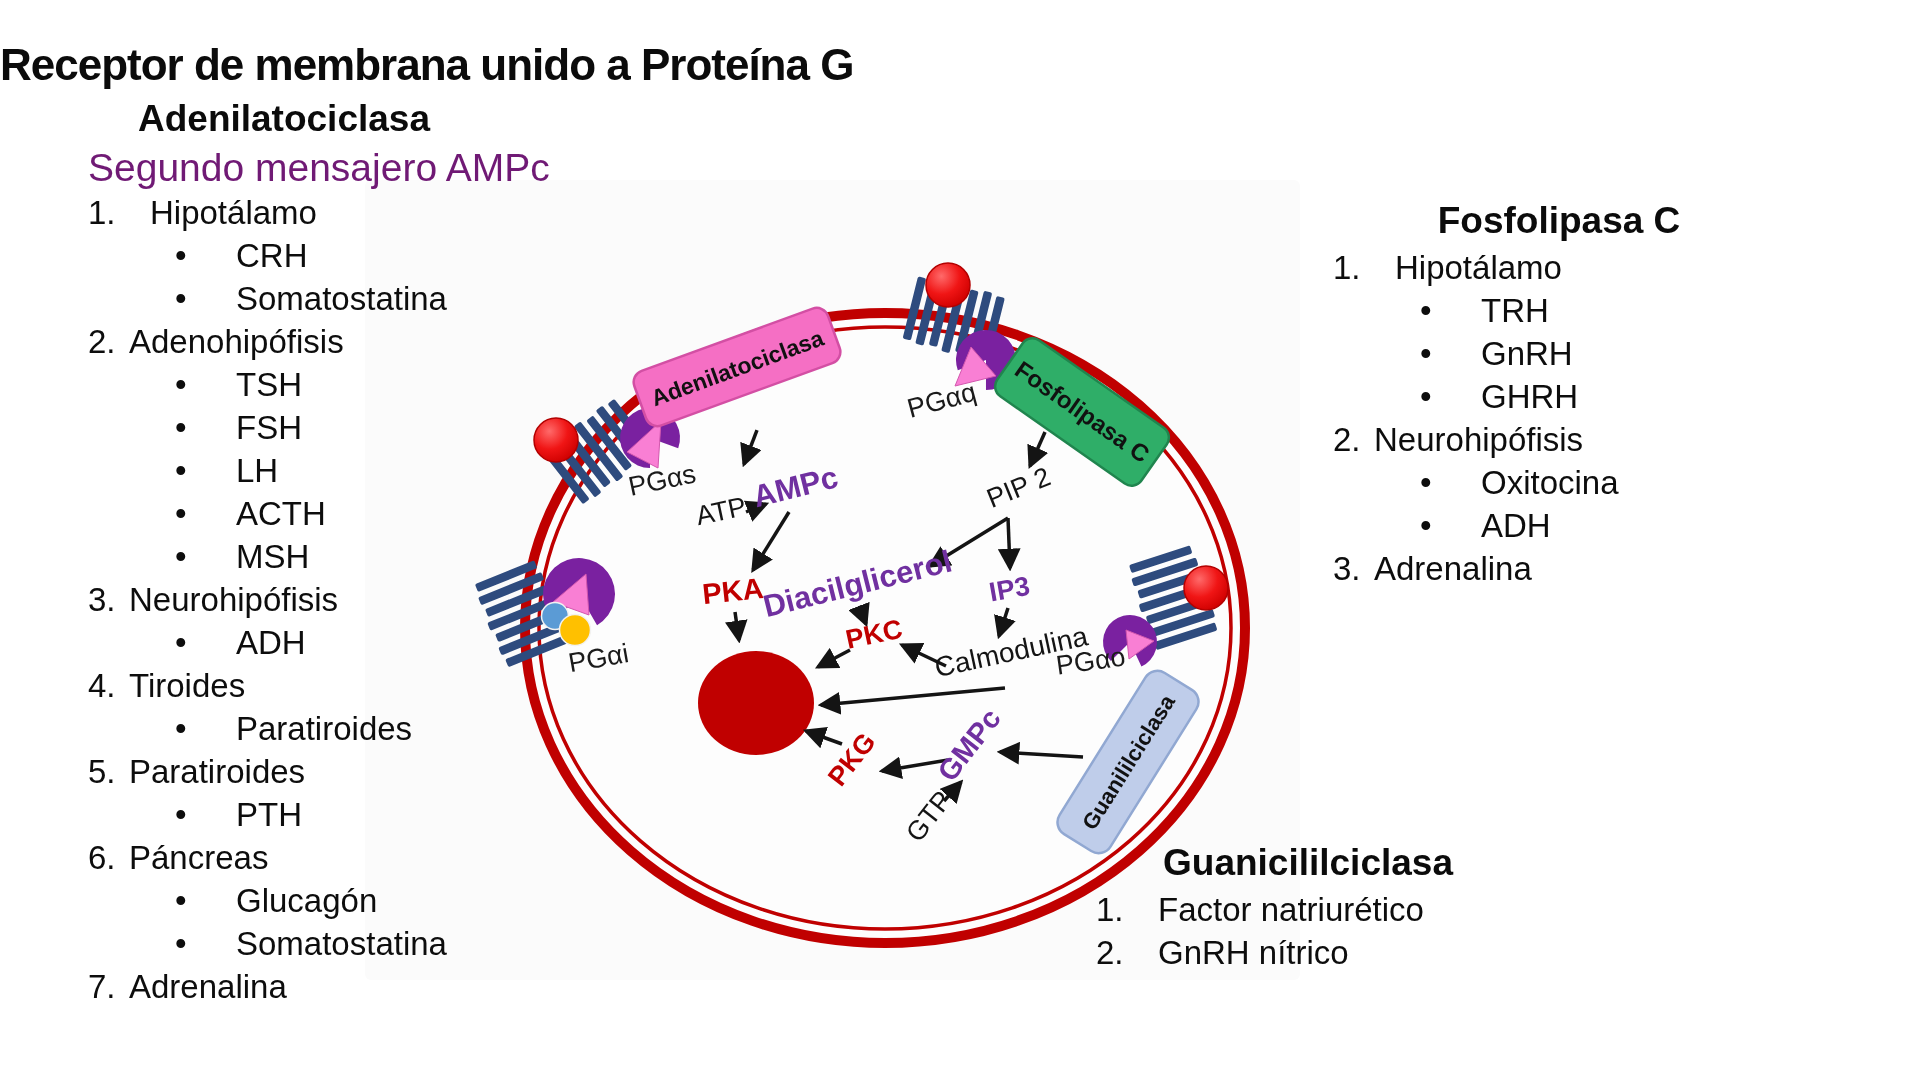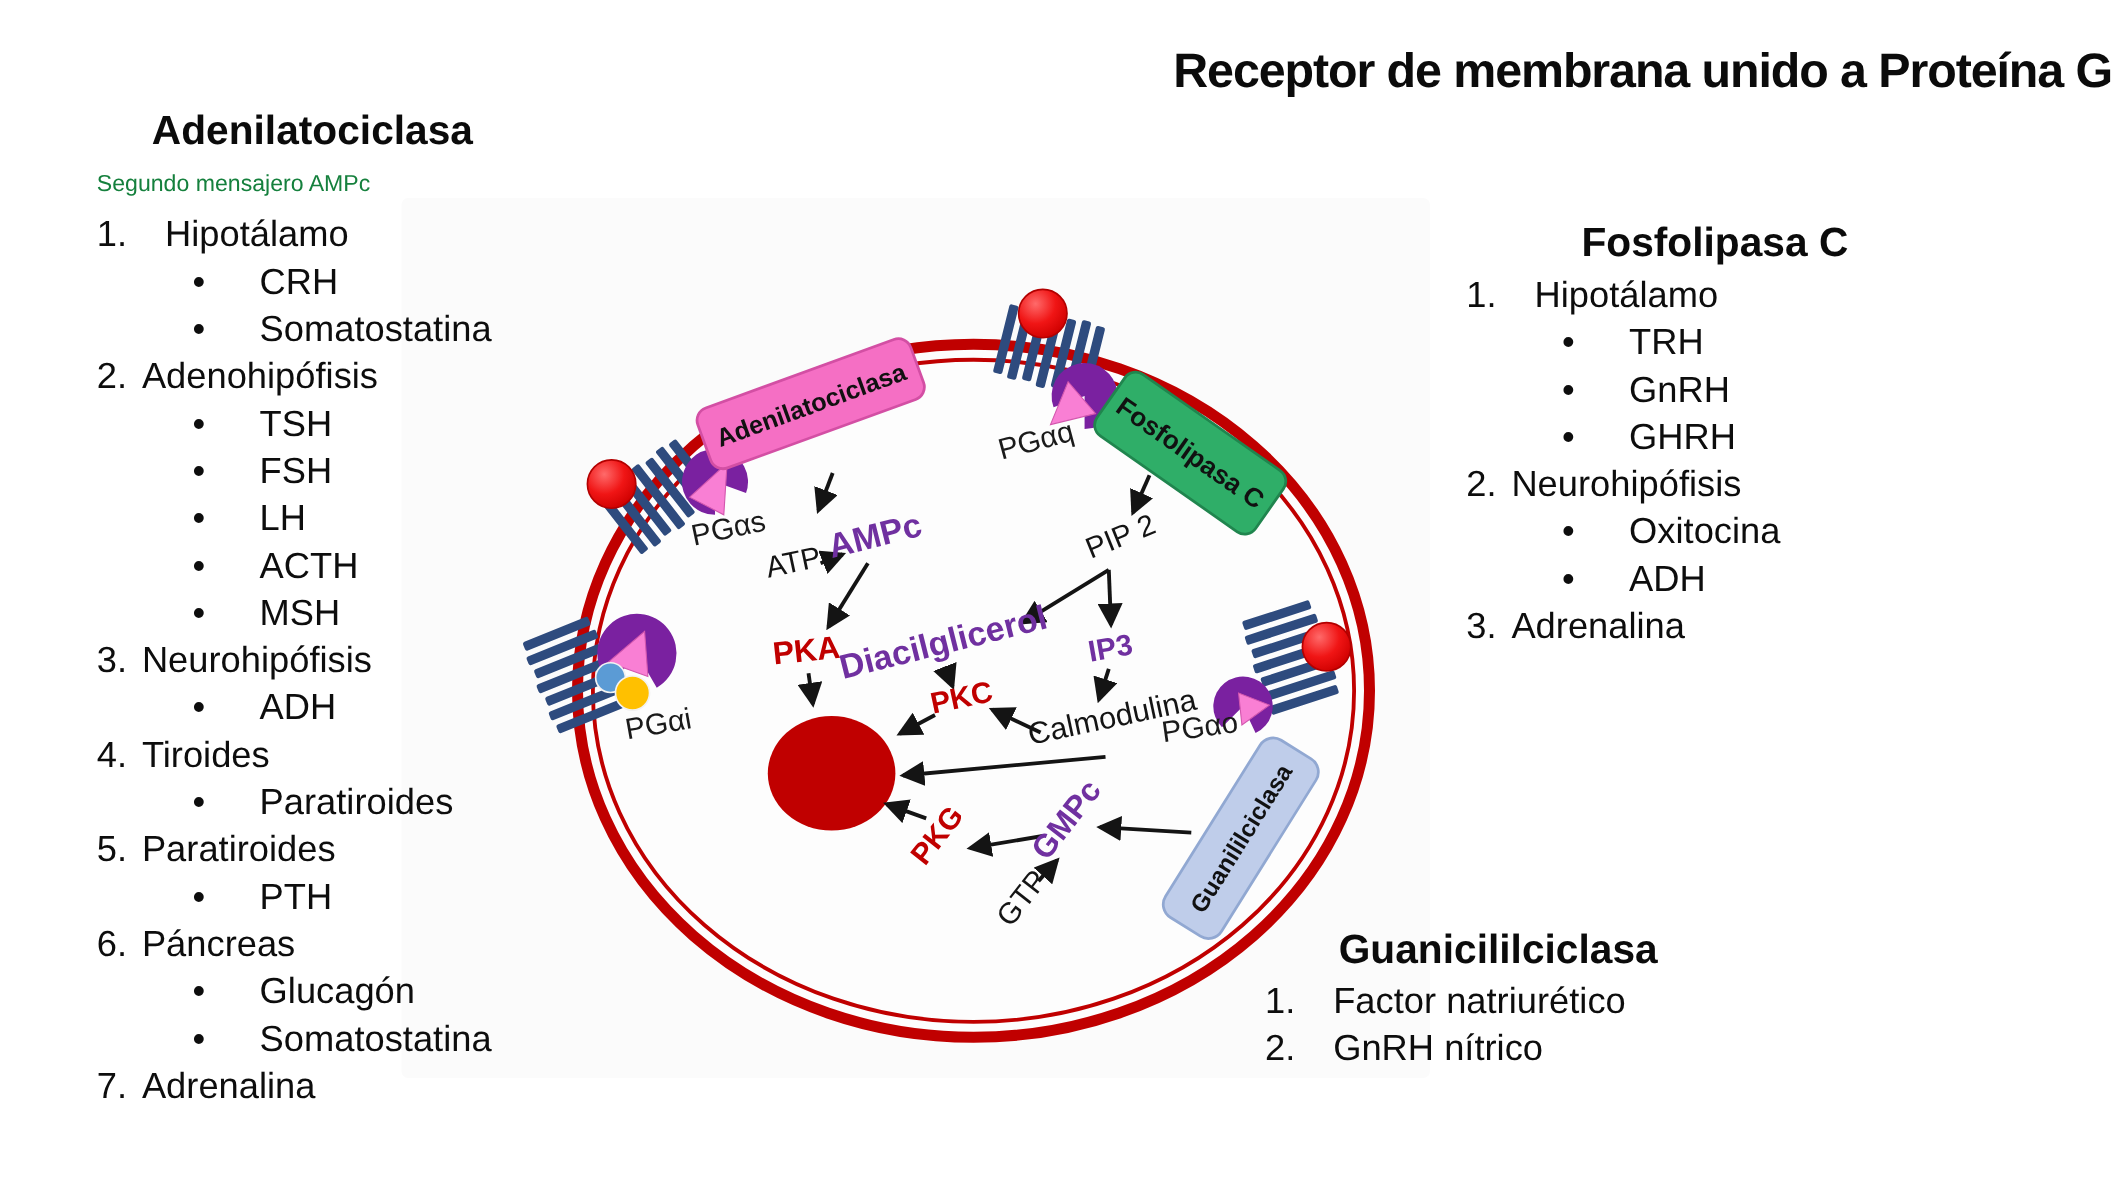--- a/index.html
+++ b/index.html
@@ -2,36 +2,36 @@
 <html><head>
 <meta charset="utf-8">
 <style>
   html,body{margin:0;padding:0;background:#ffffff;}
   body{width:1920px;height:1080px;position:relative;overflow:hidden;
        font-family:"Liberation Sans","DejaVu Sans",sans-serif;color:#0d0d0d;}
 
   .stage{position:absolute;inset:0;}
   svg.diagram{position:absolute;left:0;top:0;z-index:1;}
 
-  .page-title{position:absolute;top:40px;left:0;width:1920px;text-align:right;
+  .page-title{position:absolute;top:40px;left:0;width:1920px;text-align:left;
       font-size:44px;font-weight:bold;letter-spacing:-1px;color:#0b0b0b;z-index:2;}
 
   .panel{position:absolute;z-index:3;}
   .panel-heading{font-size:37px;font-weight:bold;text-align:center;line-height:50px;color:#0b0b0b;}
-  .panel-sub{font-size:21px;line-height:47px;color:#15803d;white-space:nowrap;}
+  .panel-sub{font-size:39px;line-height:47px;color:#701a75;white-space:nowrap;}
   .row{display:flex;font-size:33px;line-height:43px;white-space:nowrap;}
   .row .marker{flex:0 0 auto;}
   .r-num1 .marker{width:62px;}
   .r-num  .marker{width:41px;}
   .r-bul{padding-left:87px;}
   .r-bul .marker{width:61px;}
 
   #panel-left{left:88px;top:94px;width:392px;}
   #panel-right-top{left:1333px;top:196px;width:452px;}
-  #panel-right-bottom{left:1150px;top:838px;width:424px;}
+  #panel-right-bottom{left:1096px;top:838px;width:424px;}
 </style>
 </head>
 <body>
 
 <div class="stage">
 
   <svg class="diagram" width="1920" height="1080" viewBox="0 0 1920 1080">
     <defs>
       <radialGradient id="ligGrad" cx="35%" cy="30%" r="75%">
         <stop offset="0%" stop-color="#ff6a6a"></stop>

